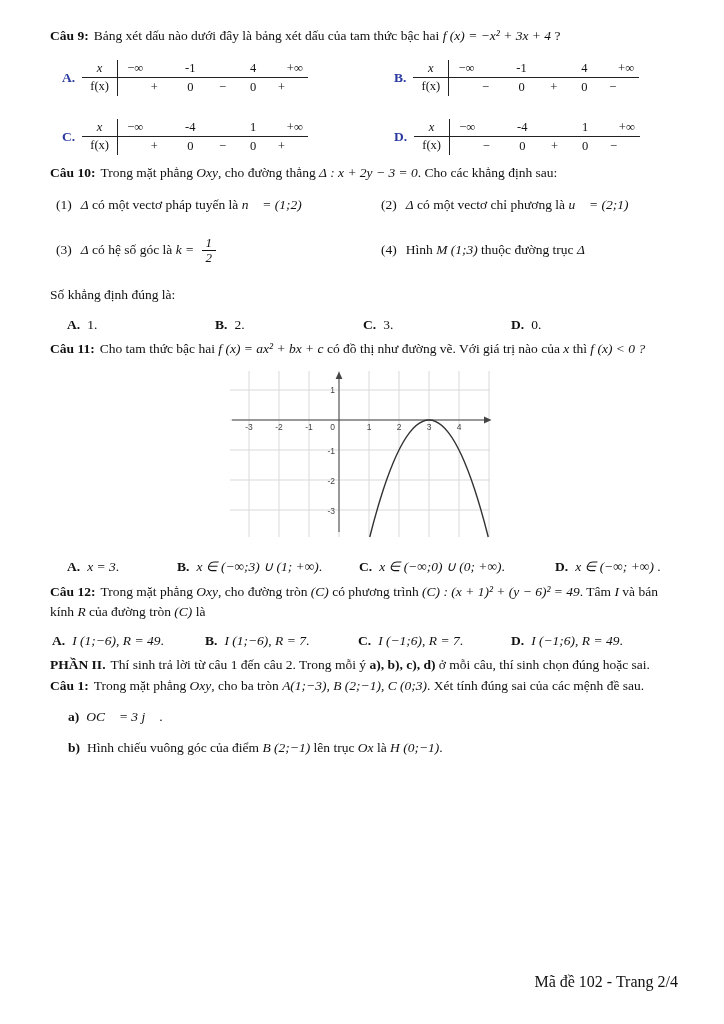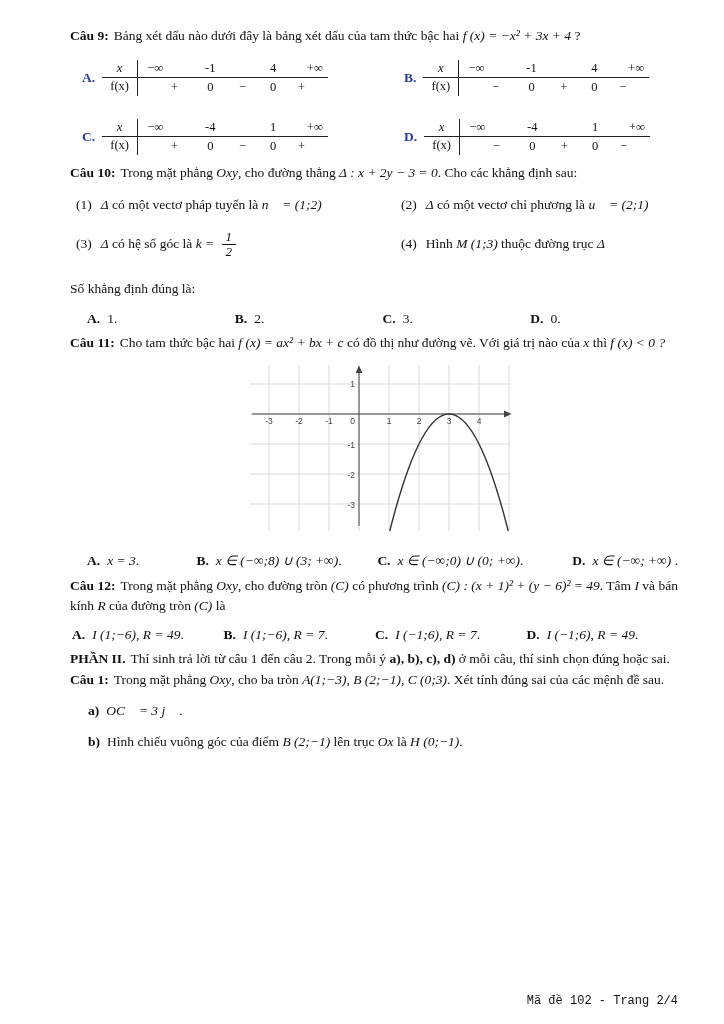--- a/index.html
+++ b/index.html
@@ -1,21 +1,21 @@
 <!DOCTYPE html>
 <html><head>
 <meta charset="utf-8">
 <style>
   * { box-sizing: border-box; }
   html, body { margin: 0; padding: 0; }
   body {
     width: 724px; height: 1024px; background: #ffffff; color: #111;
     font-family: "Liberation Serif", serif; font-size: 13.5px; overflow: hidden;
   }
-  .page { position: relative; width: 100%; height: 100%; padding: 26px 46px 16px 70px; line-height: 1.5; }
+  .page { position: relative; width: 100%; height: 100%; padding: 26px 46px 16px 50px; line-height: 1.5; }
   .qline { margin-top: 13px; }
   .qline:first-child { margin-top: 0; }
   .qlabel { font-weight: bold; margin-right: 5px; }
   .mi { font-style: italic; }
   .mb { font-weight: bold; }
 
   
   .stgrid { display: grid; grid-template-columns: 1fr 1fr; column-gap: 48px; row-gap: 23px; margin: 14px 0 8px 12px; }
   .stopt { display: flex; align-items: center; }
   .optletter { font-weight: bold; margin-right: 7px; }
@@ -25,21 +25,21 @@
   .st-labels div { height: 18px; line-height: 17px; }
   .st-lx { border-bottom: 1.2px solid #222; font-style: italic; }
   .st-values { flex: 1; position: relative; }
   .st-xrow { position: relative; height: 18px; line-height: 17px; border-bottom: 1.2px solid #222; }
   .st-frow { position: relative; height: 18px; line-height: 18px; }
   .st-xrow span, .st-frow span { position: absolute; transform: translateX(-50%); white-space: nowrap; }
   .x0 { left: 9%; } .x1 { left: 38%; } .x2 { left: 71%; } .x3 { left: 93%; }
   .f0 { left: 19%; } .f1 { left: 38%; } .f2 { left: 55%; } .f3 { left: 71%; } .f4 { left: 86%; }
 
   
-  .stmts { display: grid; grid-template-columns: 325px 1fr; row-gap: 15px; margin: 11px 0 20px 6px; align-items: center; }
+  .stmts { display: grid; grid-template-columns: 325px 1fr; row-gap: 21px; margin: 11px 0 20px 6px; align-items: center; }
   .snum { margin-right: 9px; }
   .frac { display: inline-block; vertical-align: middle; text-align: center; line-height: 1.1; margin-left: 4px; font-style: italic; font-size: 13px; }
   .fnum { display: block; border-bottom: 1px solid #111; padding: 0 4px; }
   .fden { display: block; }
   .conc { margin-top: 9px; }
 
   
   .optrow { display: flex; margin: 9px 0 4px 17px; }
   .opt { display: flex; white-space: nowrap; }
   .optrow-q10 .opt { width: 148px; }
@@ -50,21 +50,21 @@
   .optrow-q12 .opt { width: 153px; }
 
   
   .graphwrap { margin: 10px 0 10px 178px; }
   svg text { fill: #444; font-family: "Liberation Sans", sans-serif; font-size: 8.5px; }
 
   
   .item { margin: 11px 0 0 18px; }
   .ilabel { font-weight: bold; margin-right: 7px; }
 
-  .footer { position: absolute; right: 46px; bottom: 14px; font-size: 12px; font-family: Liberation Mono, monospace; }
+  .footer { position: absolute; right: 46px; bottom: 30px; font-size: 16px; }
 </style>
 </head>
 <body>
 
 <div class="page">
 
   <section>
     <div class="qline">
       <span class="qlabel">Câu 9:</span><span><span>Bảng xét dấu nào dưới đây là bảng xét dấu của tam thức bậc hai </span><span class="mi">f (x) = −x² + 3x + 4</span><span> ?</span></span>
     </div>
@@ -260,21 +260,21 @@
       </svg>
     </div>
 
     <div class="optrow optrow-q11">
       <div class="opt">
           <span class="optletter">A.</span>
           <span class="opttext"><span class="mi">x = 3</span><span>.</span></span>
         </div>
       <div class="opt">
           <span class="optletter">B.</span>
-          <span class="opttext"><span class="mi">x ∈ (−∞;8) ∪ (3; +∞)</span><span>.</span></span>
+          <span class="opttext"><span class="mi">x ∈ (−∞;3) ∪ (1; +∞)</span><span>.</span></span>
         </div>
       <div class="opt">
           <span class="optletter">C.</span>
           <span class="opttext"><span class="mi">x ∈ (−∞;0) ∪ (0; +∞)</span><span>.</span></span>
         </div>
       <div class="opt">
           <span class="optletter">D.</span>
           <span class="opttext"><span class="mi">x ∈ (−∞; +∞)</span><span> .</span></span>
         </div>
     </div>

